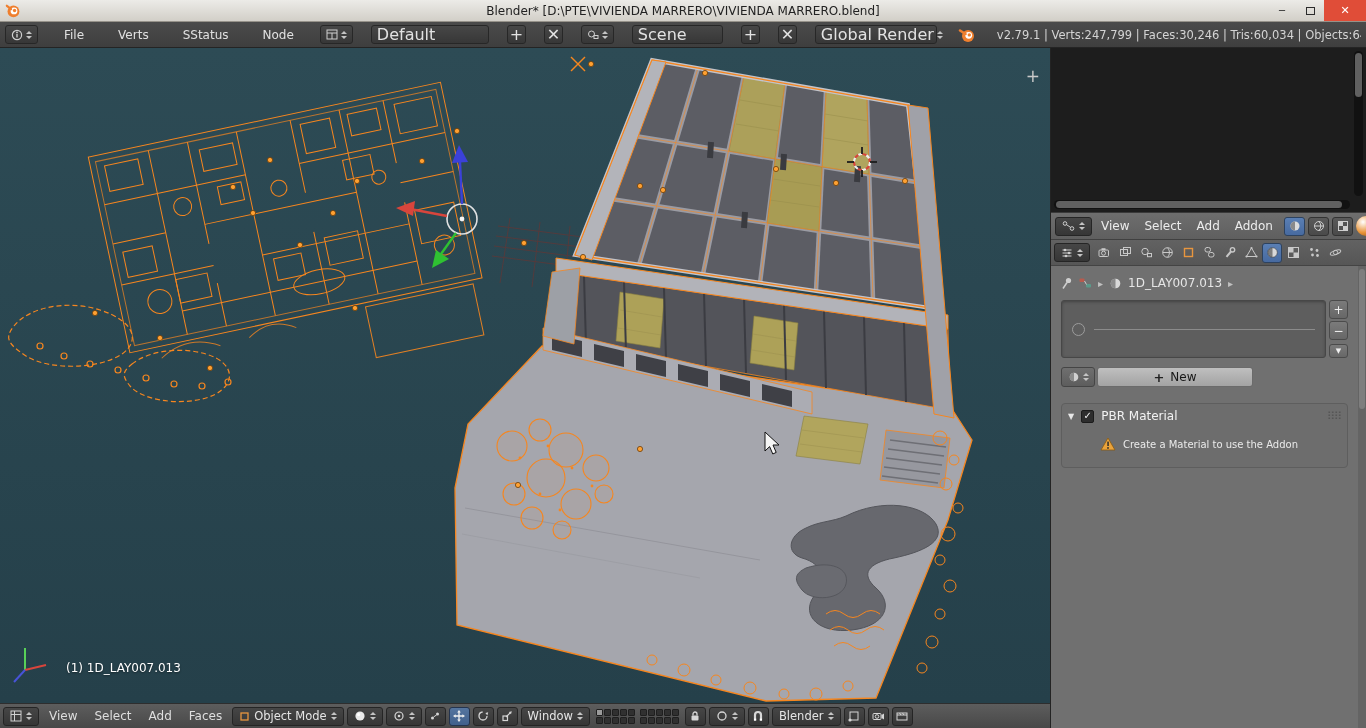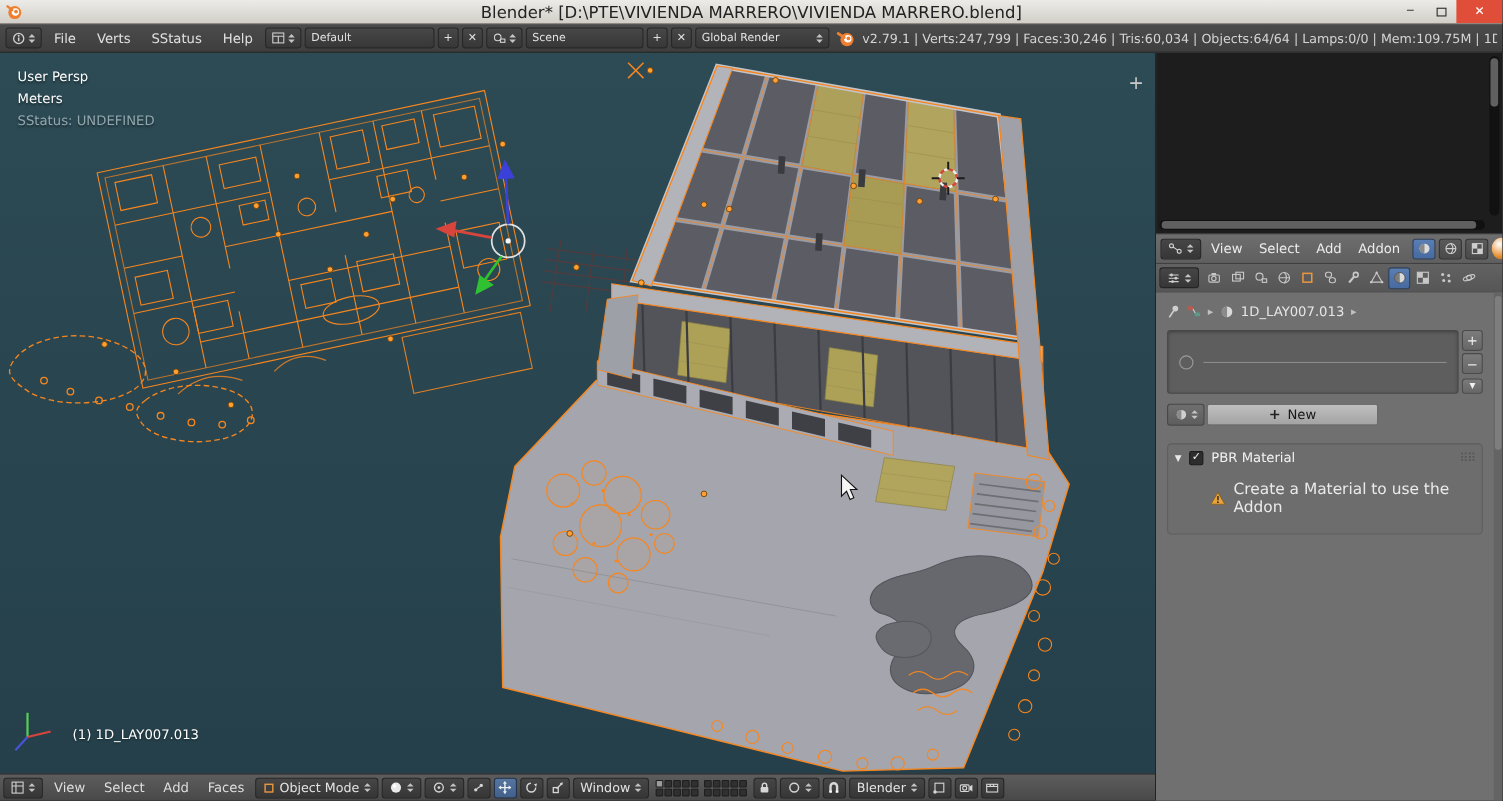--- a/index.html
+++ b/index.html
@@ -2,31 +2,31 @@
 <html><head>
 <meta charset="utf-8">
 <style>
 *{margin:0;padding:0;box-sizing:border-box}
 html,body{background:#1a1a1a}
 body{font-family:"DejaVu Sans",sans-serif;font-size:12px}
 .app{width:1366px;height:728px;position:relative;overflow:hidden;background:#3d3d3d;user-select:none}
 
 
 .titlebar{height:22px;background:linear-gradient(#ecebe7,#d2cfc8);border-bottom:1px solid #96928a;display:flex;align-items:center;position:relative;color:#1d1d1d}
-.tb-title{position:absolute;left:0;right:0;text-align:center;font-size:15px;color:#222;pointer-events:none}
+.tb-title{position:absolute;left:0;right:0;text-align:center;font-size:12px;color:#222;pointer-events:none}
 .tb-logo{margin-left:5px;display:flex}
 .tb-btns{margin-left:auto;display:flex;height:100%;position:relative;z-index:2}
 .win-btn{width:28px;height:100%;display:flex;align-items:center;justify-content:center;font-size:10px;color:#2b2b2b}
 .win-max .sq{width:9px;height:8px;border:1.5px solid #2b2b2b}
 .win-close{width:42px;background:#e04d38;color:#fff;font-size:11px}
 
 
-.infobar{height:26px;background:linear-gradient(#4b4b4b,#3e3e3e);border-bottom:1px solid #242424;display:flex;align-items:center;gap:3px;padding:0 5px;color:#dadada;overflow:hidden}
+.infobar{height:26px;background:linear-gradient(#4b4b4b,#3e3e3e);border-bottom:1px solid #242424;display:flex;align-items:center;gap:18px;padding:0 5px;color:#dadada;overflow:hidden}
 .menu{padding:0 8px;font-size:12px;color:#e0e0e0}
-.hbtn{height:19px;background:linear-gradient(#474747,#373737);border:1px solid #272727;border-radius:3px;display:flex;align-items:center;gap:3px;padding:0 5px;color:#e2e2e2;font-size:10px;white-space:nowrap}
+.hbtn{height:19px;background:linear-gradient(#474747,#373737);border:1px solid #272727;border-radius:3px;display:flex;align-items:center;gap:3px;padding:0 5px;color:#e2e2e2;font-size:16px;white-space:nowrap}
 .hfield{width:118px;justify-content:flex-start}
 .hsm{width:19px;justify-content:center;padding:0}
 .ud{display:flex;flex-direction:column;gap:2px;margin-left:auto}
 .ud i{display:block;width:0;height:0;border-left:3px solid transparent;border-right:3px solid transparent}
 .ud .u{border-bottom:3.5px solid #c4c4c4}
 .ud .d{border-top:3.5px solid #c4c4c4}
 .stats{flex:1;min-width:0;white-space:nowrap;overflow:hidden;color:#d4d4d4;font-size:11.5px;margin-left:4px}
 
 
 .workspace{display:flex;height:680px}
@@ -80,21 +80,21 @@
 .browserow{display:flex;gap:2px;margin-top:9px}
 .browsebtn{width:34px;height:20px;background:linear-gradient(#6f6f6f,#5d5d5d);border:1px solid #454545;border-radius:3px;display:flex;align-items:center;justify-content:center;gap:3px}
 .newbtn{width:156px;height:20px;background:linear-gradient(#bfbfbf,#a3a3a3);border:1px solid #6b6b6b;border-radius:3px;color:#171717;display:flex;align-items:center;justify-content:center;gap:6px;font-size:12px}
 .newbtn .pl{font-size:13px;font-weight:bold;color:#222}
 .panel{margin-top:16px;margin-right:8px;background:#6d6d6d;border:1px solid #5e5e5e;border-radius:4px;padding:5px 6px 16px 6px}
 .phead{display:flex;align-items:center;gap:7px}
 .parrow{font-size:8px;color:#e8e8e8}
 .cbx{width:13px;height:13px;background:#2d2d2d;border:1px solid #1b1b1b;border-radius:2px;color:#efefef;font-size:10px;line-height:1;display:flex;align-items:center;justify-content:center}
 .ptitle{font-size:12px;color:#f2f2f2}
 .grip{margin-left:auto;color:#565656;font-size:11px;letter-spacing:-1px}
-.pwarn{display:flex;align-items:center;gap:7px;margin:14px 0 0 32px;font-size:14px;color:#eaeaea}
+.pwarn{display:flex;align-items:center;gap:7px;margin:14px 0 0 32px;font-size:10px;color:#eaeaea}
 </style>
 </head>
 <body>
 
 <div class="app">
 
   <div class="titlebar">
     <span class="tb-logo">
       <svg width="15" height="15" viewBox="0 0 16 16">
           <circle cx="9" cy="9" r="6.3" fill="#ef7f2e"></circle>
@@ -125,21 +125,21 @@
           <circle cx="6" cy="3.4" r="0.9" fill="#cfcfcf"></circle>
         </svg>
       <span class="ud">
           <i class="u"></i>
           <i class="d"></i>
         </span>
     </div>
     <span class="menu">File</span>
     <span class="menu">Verts</span>
     <span class="menu">SStatus</span>
-    <span class="menu">Help</span>
+    <span class="menu">Node</span>
 
     <div class="hbtn">
       <svg width="12" height="11" viewBox="0 0 12 11">
           <rect x="1" y="1" width="10" height="9" fill="none" stroke="#cfcfcf"></rect>
           <line x1="1" y1="4" x2="11" y2="4" stroke="#cfcfcf"></line>
           <line x1="6" y1="4" x2="6" y2="10" stroke="#cfcfcf"></line>
         </svg>
       <span class="ud">
           <i class="u"></i>
           <i class="d"></i>
@@ -158,21 +158,21 @@
     <div class="hbtn">
       <svg width="12" height="11" viewBox="0 0 12 11">
           <circle cx="4.5" cy="5" r="3" fill="none" stroke="#cfcfcf"></circle>
           <rect x="7" y="6.5" width="4" height="3" fill="none" stroke="#cfcfcf"></rect>
         </svg>
       <span class="ud">
           <i class="u"></i>
           <i class="d"></i>
         </span>
     </div>
-    <div class="hbtn hfield" style="width:107px">
+    <div class="hbtn hfield" style="width:91px">
         <span>Scene</span>
       </div>
     <div class="hbtn hsm">
         <span>+</span>
       </div>
     <div class="hbtn hsm">
         <span>✕</span>
       </div>
 
     <div class="hbtn" style="width:122px">
@@ -473,25 +473,20 @@
 
           <g stroke-width="2">
             <line x1="25" y1="622" x2="25" y2="600" stroke="#58d058"></line>
             <line x1="25" y1="622" x2="46" y2="617" stroke="#d8453c"></line>
             <line x1="25" y1="622" x2="14" y2="634" stroke="#4853d8"></line>
           </g>
 
           <polygon points="765,384 765,403 769.6,398.6 772.8,406 776.2,404.4 773,397 779,397" fill="#f5f5f5" stroke="#111" stroke-width="1"></polygon>
         </svg>
 
-        <div class="vp-tl">
-          <div>User Persp</div>
-          <div>Meters</div>
-          <div class="vp-status">SStatus: UNDEFINED</div>
-        </div>
         <div class="vp-obj">(1) 1D_LAY007.013</div>
         <div class="vp-plus">+</div>
       </div>
 
       <div class="vheader">
         <div class="wbtn">
           <svg width="12" height="12" viewBox="0 0 12 12">
               <rect x="1" y="1" width="10" height="10" fill="none" stroke="#cfcfcf"></rect>
               <line x1="1" y1="4.5" x2="11" y2="4.5" stroke="#cfcfcf"></line>
               <line x1="4.5" y1="1" x2="4.5" y2="11" stroke="#cfcfcf"></line>

